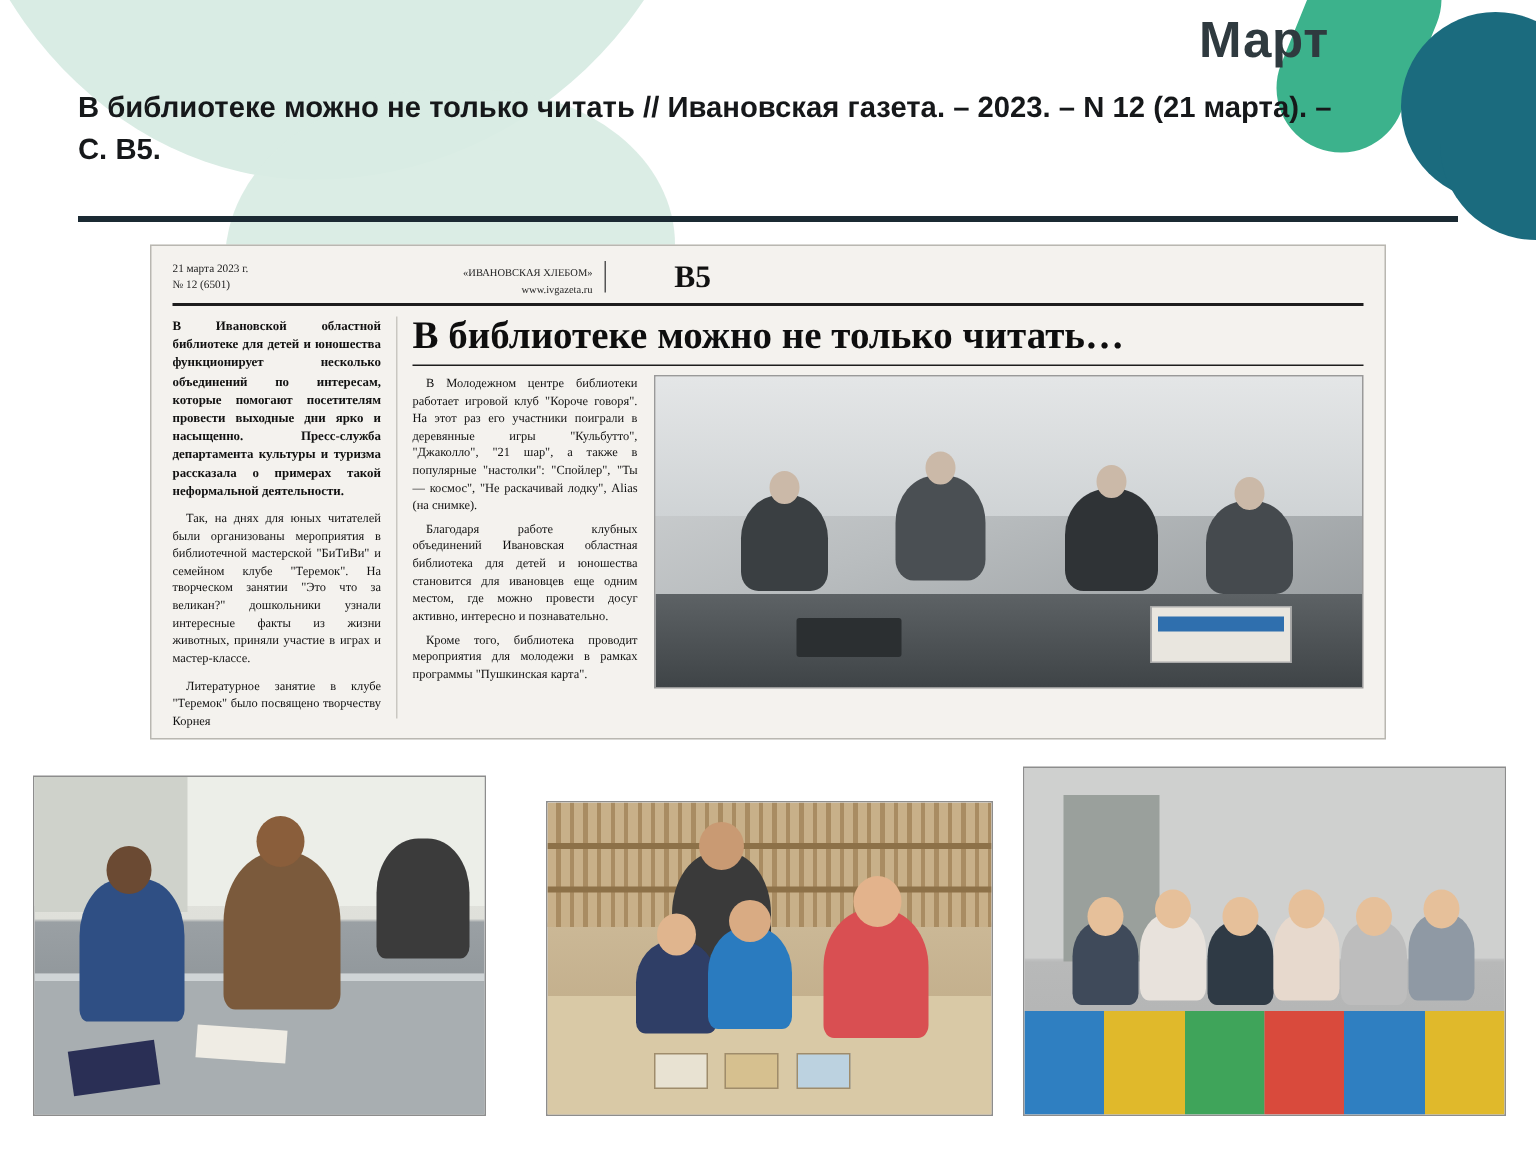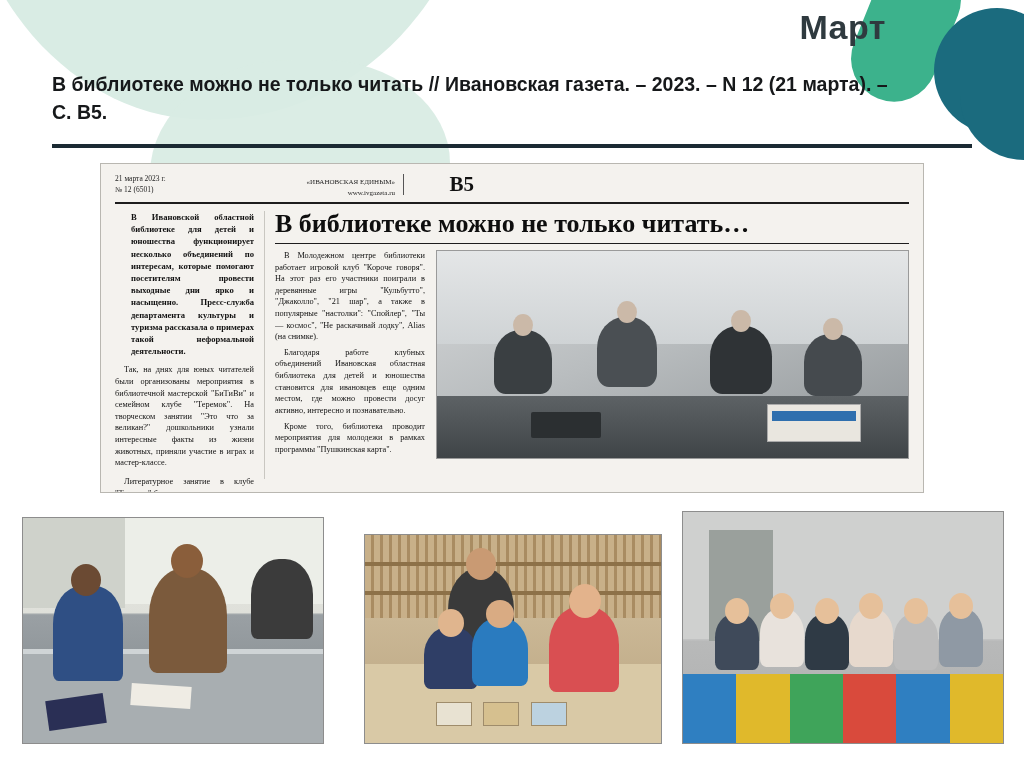--- a/index.html
+++ b/index.html
@@ -68,21 +68,21 @@
     top: 8px;
     font-size: 34px;
     font-weight: bold;
     color: #2f3a3f;
     letter-spacing: .5px;
   }
 
   .citation {
     position: absolute;
     left: 52px;
-    top: 70px;
+    top: 58px;
     width: 860px;
     font-size: 19.5px;
     font-weight: bold;
     color: #16181a;
     line-height: 1.45;
   }
 
   .rule {
     position: absolute;
     left: 52px;
@@ -160,21 +160,20 @@
     border-right: 1px solid #c9c7c1;
     box-sizing: border-box;
   }
   .lead-bold {
     font-family: "Liberation Serif", serif;
     font-weight: bold;
     font-size: 8.6px;
     line-height: 1.42;
     color: #111;
     text-align: justify;
-    margin-left: 16px;
   }
   .lead-para {
     font-family: "Liberation Serif", serif;
     font-size: 8.3px;
     line-height: 1.4;
     color: #111;
     text-align: justify;
     margin-top: 7px;
     text-indent: 9px;
   }
@@ -342,21 +341,21 @@
 
 <div class="rule"></div>
 
 <div class="clipping">
   <div class="clip-topbar">
     <div class="clip-date">
       <div>21 марта 2023 г.</div>
       <div>№ 12 (6501)</div>
     </div>
     <div class="clip-meta">
-      <div>«ИВАНОВСКАЯ ЕДИНЫМ»</div>
+      <div>«ИВАНОВСКАЯ ХЛЕБОМ»</div>
       <div>www.ivgazeta.ru</div>
     </div>
     <div class="clip-page">B5</div>
   </div>
 
   <div class="clip-body">
     <div class="col-lead">
       <div class="lead-bold">В Ивановской областной библиотеке для детей и юношества функционирует несколько объединений по интересам, которые помогают посетителям провести выходные дни ярко и насыщенно. Пресс-служба департамента культуры и туризма рассказала о примерах такой неформальной деятельности.</div>
       <div class="lead-para">Так, на днях для юных читателей были организованы мероприятия в библиотечной мастерской "БиТиВи" и семейном клубе "Теремок". На творческом занятии "Это что за великан?" дошкольники узнали интересные факты из жизни животных, приняли участие в играх и мастер-классе.</div>
       <div class="lead-para">Литературное занятие в клубе "Теремок" было посвящено творчеству Корнея</div>

